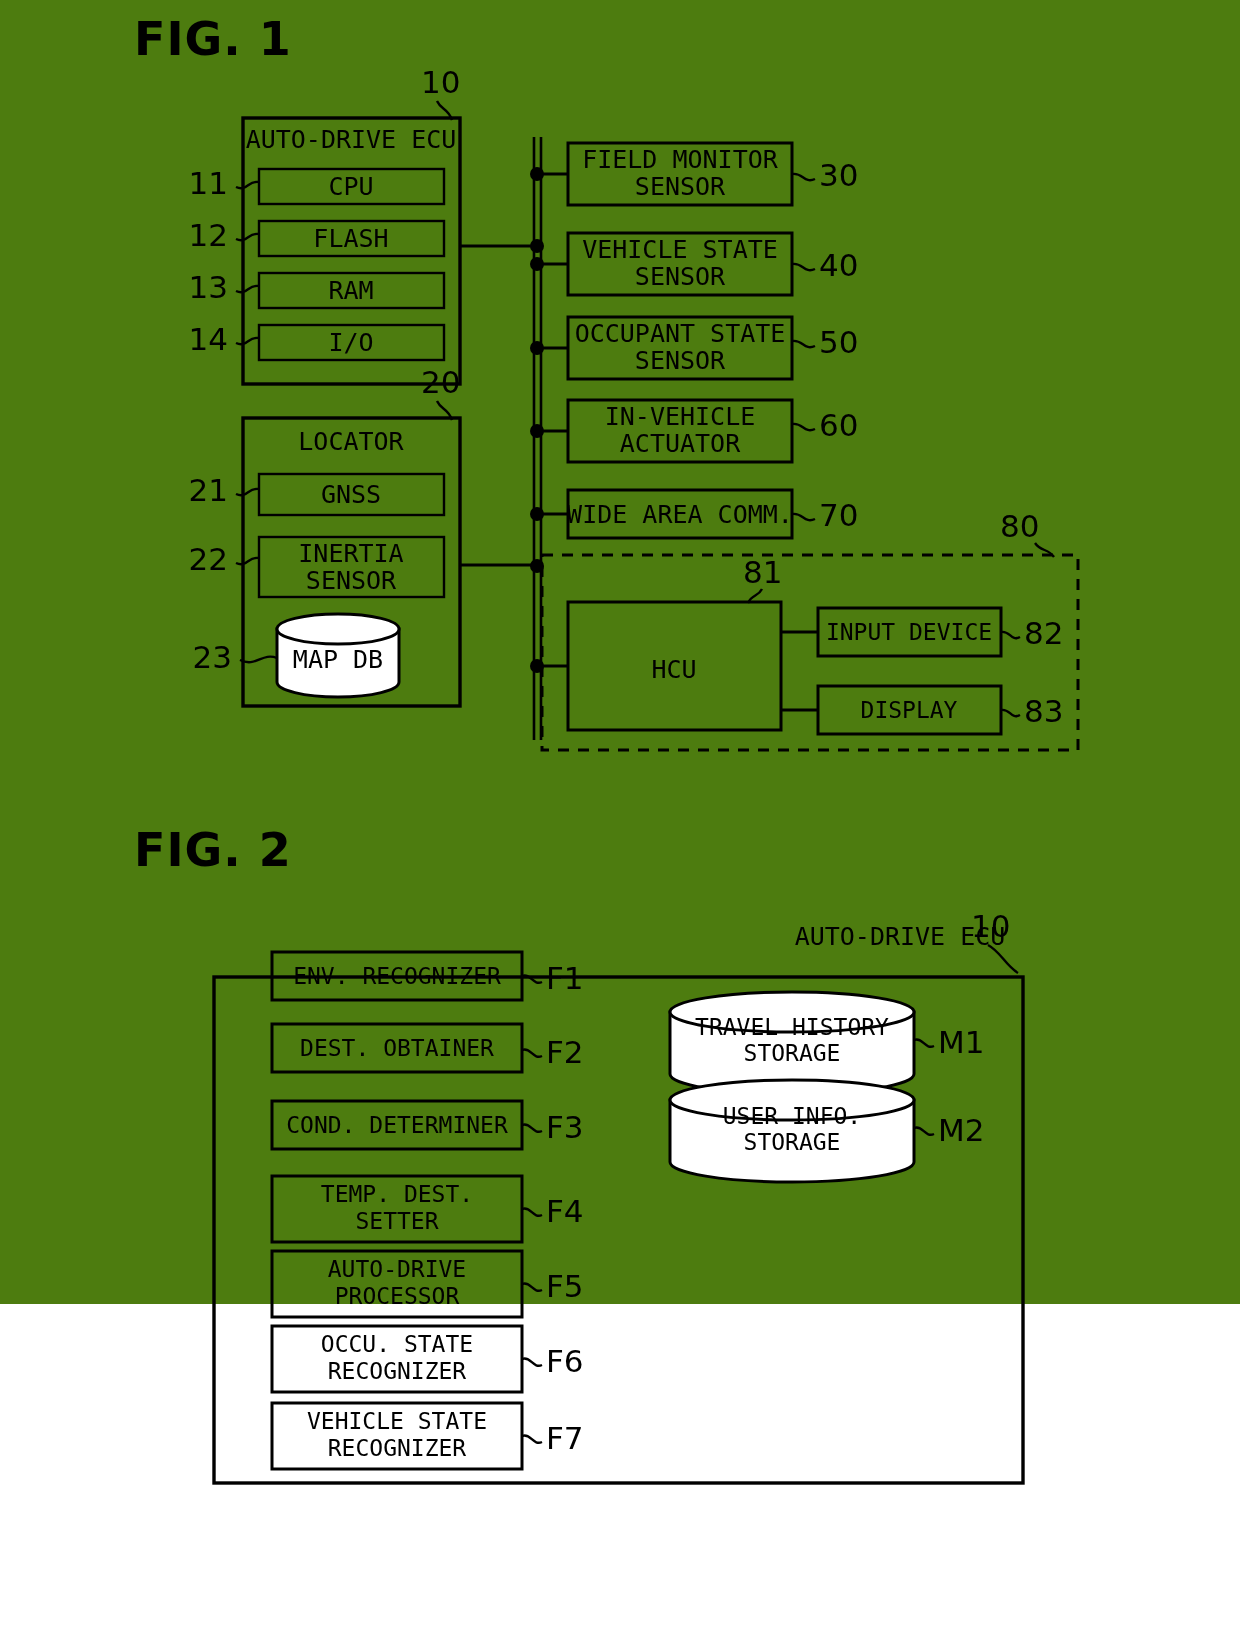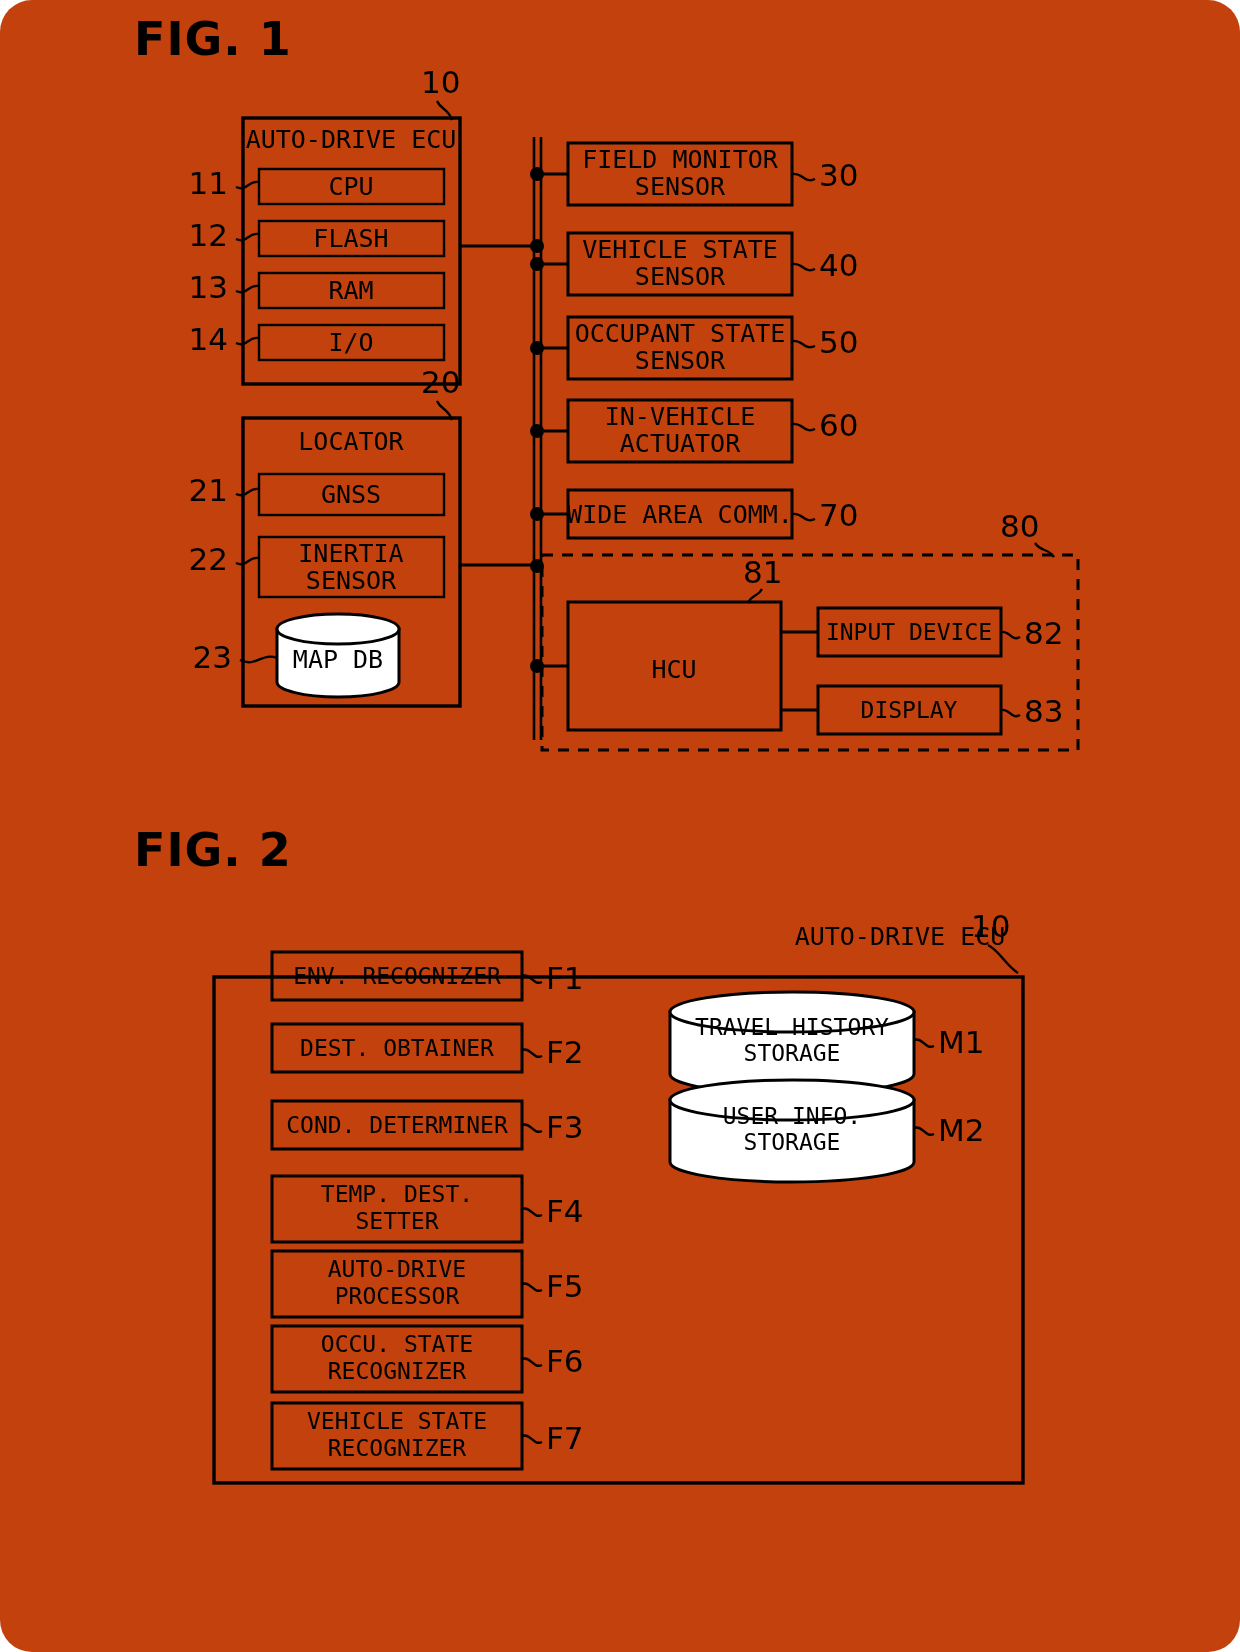--- a/index.html
+++ b/index.html
@@ -10,23 +10,22 @@
   body {
     width: 1240px;
     height: 1652px;
     font-family: "Liberation Sans", sans-serif;
     color: #000000;
     overflow: hidden;
   }
   #sheet {
     position: relative;
     width: 1240px;
-    height: 1652px;
-    background: #c2410c;
-    border-radius: 32px;
+    height: 1304px;
+    background: #4d7c0f;
   }
   svg#figure {
     position: absolute;
     top: 0;
     left: 0;
     width: 1240px;
     height: 1652px;
     display: block;
   }
   .fig-title {

